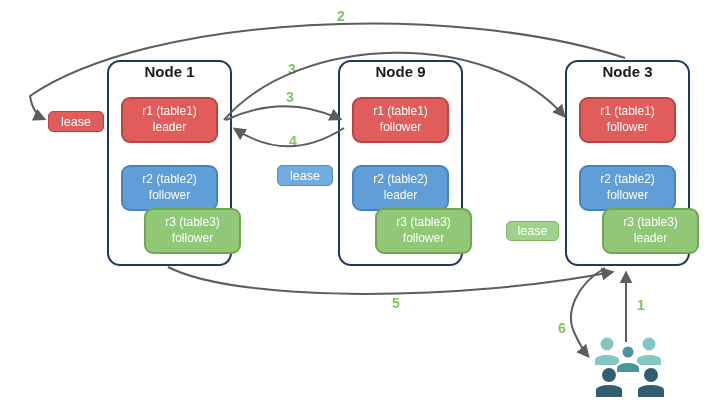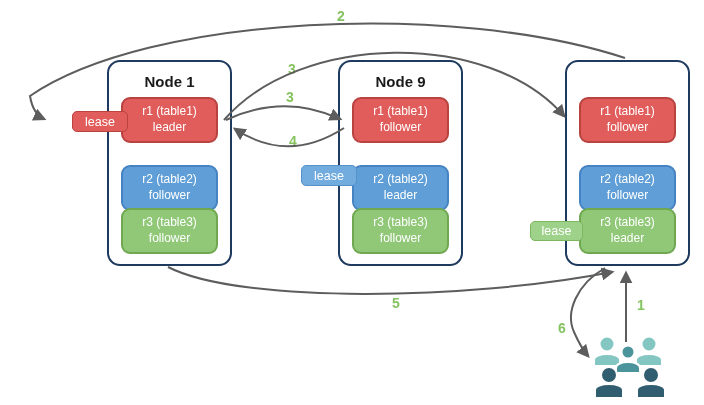--- a/index.html
+++ b/index.html
@@ -6,35 +6,35 @@
   .canvas{
     position:relative;width:704px;height:405px;background:#ffffff;overflow:hidden;
     font-family:"Liberation Sans",sans-serif;
   }
   
   .node{
     position:absolute;top:60px;width:125px;height:206px;background:#ffffff;
     border:2px solid #1e3a5f;border-radius:13px;box-sizing:border-box;
   }
   .node-title{
-    text-align:center;padding-top:11px;font-size:15px;font-weight:700;color:#1a1a1a;
+    text-align:center;padding-top:1px;font-size:15px;font-weight:700;color:#1a1a1a;
   }
   .replica{
     position:absolute;left:12px;width:97px;height:46px;border-radius:9px;
     display:flex;flex-direction:column;align-items:center;justify-content:center;
     color:#ffffff;font-size:12px;line-height:1.3;text-align:center;box-sizing:border-box;
   }
   .replica.red{background:#e05d5b;border:2px solid #b8433f;}
   .replica.blue{background:#5f9ed6;border:2px solid #4583c3;margin-top:12px;}
-  .replica.green{background:#90c878;border:2px solid #6fa850;}
+  .replica.green{background:#90c878;border:2px solid #6fa850;margin-left:23px;}
   .r-top{top:35px}.r-mid{top:91px}.r-bot{top:146px}
   
   .lease{
     position:absolute;width:56px;height:21px;border-radius:5px;color:#fff;
-    font-size:12.5px;display:flex;align-items:center;justify-content:center;box-sizing:border-box;margin-left:24px;
+    font-size:12.5px;display:flex;align-items:center;justify-content:center;box-sizing:border-box;
   }
   .lease.red{left:48px;top:111px;background:#e05d5b;border:1.5px solid #b8433f;}
   .lease.blue{left:277px;top:165px;background:#72abdd;border:1.5px solid #5592cc;}
   .lease.green{left:506px;top:221px;background:#9ed28a;border:1.5px solid #7cb65f;width:53px;height:20px;}
   
   .step{
     position:absolute;width:14px;text-align:center;font-size:14px;font-weight:700;color:#85c360;
   }
   
   .arrows{position:absolute;left:0;top:0;width:704px;height:405px;pointer-events:none;}
@@ -72,20 +72,21 @@
       <span>r2 (table2)</span>
       <span>leader</span>
     </div>
     <div class="replica green r-bot">
       <span>r3 (table3)</span>
       <span>follower</span>
     </div>
   </div>
 
   <div class="node" style="left:565px">
+    <div class="node-title">Node 3</div>
     <div class="replica red r-top">
       <span>r1 (table1)</span>
       <span>follower</span>
     </div>
     <div class="replica blue r-mid">
       <span>r2 (table2)</span>
       <span>follower</span>
     </div>
     <div class="replica green r-bot">
       <span>r3 (table3)</span>

